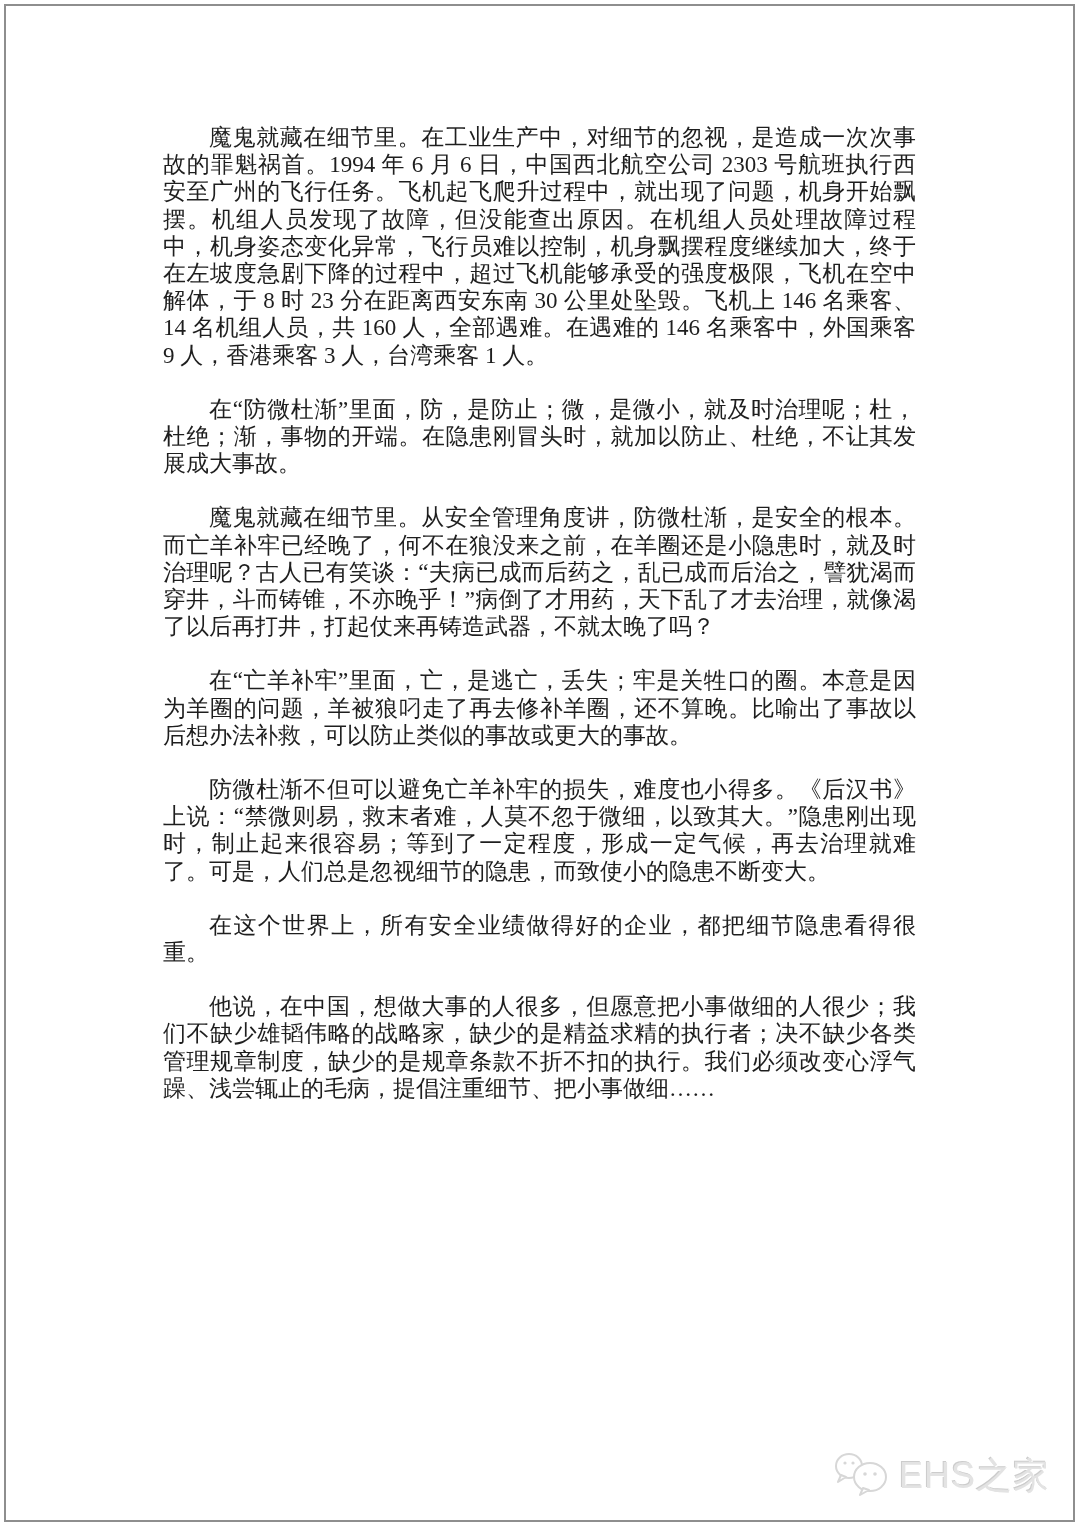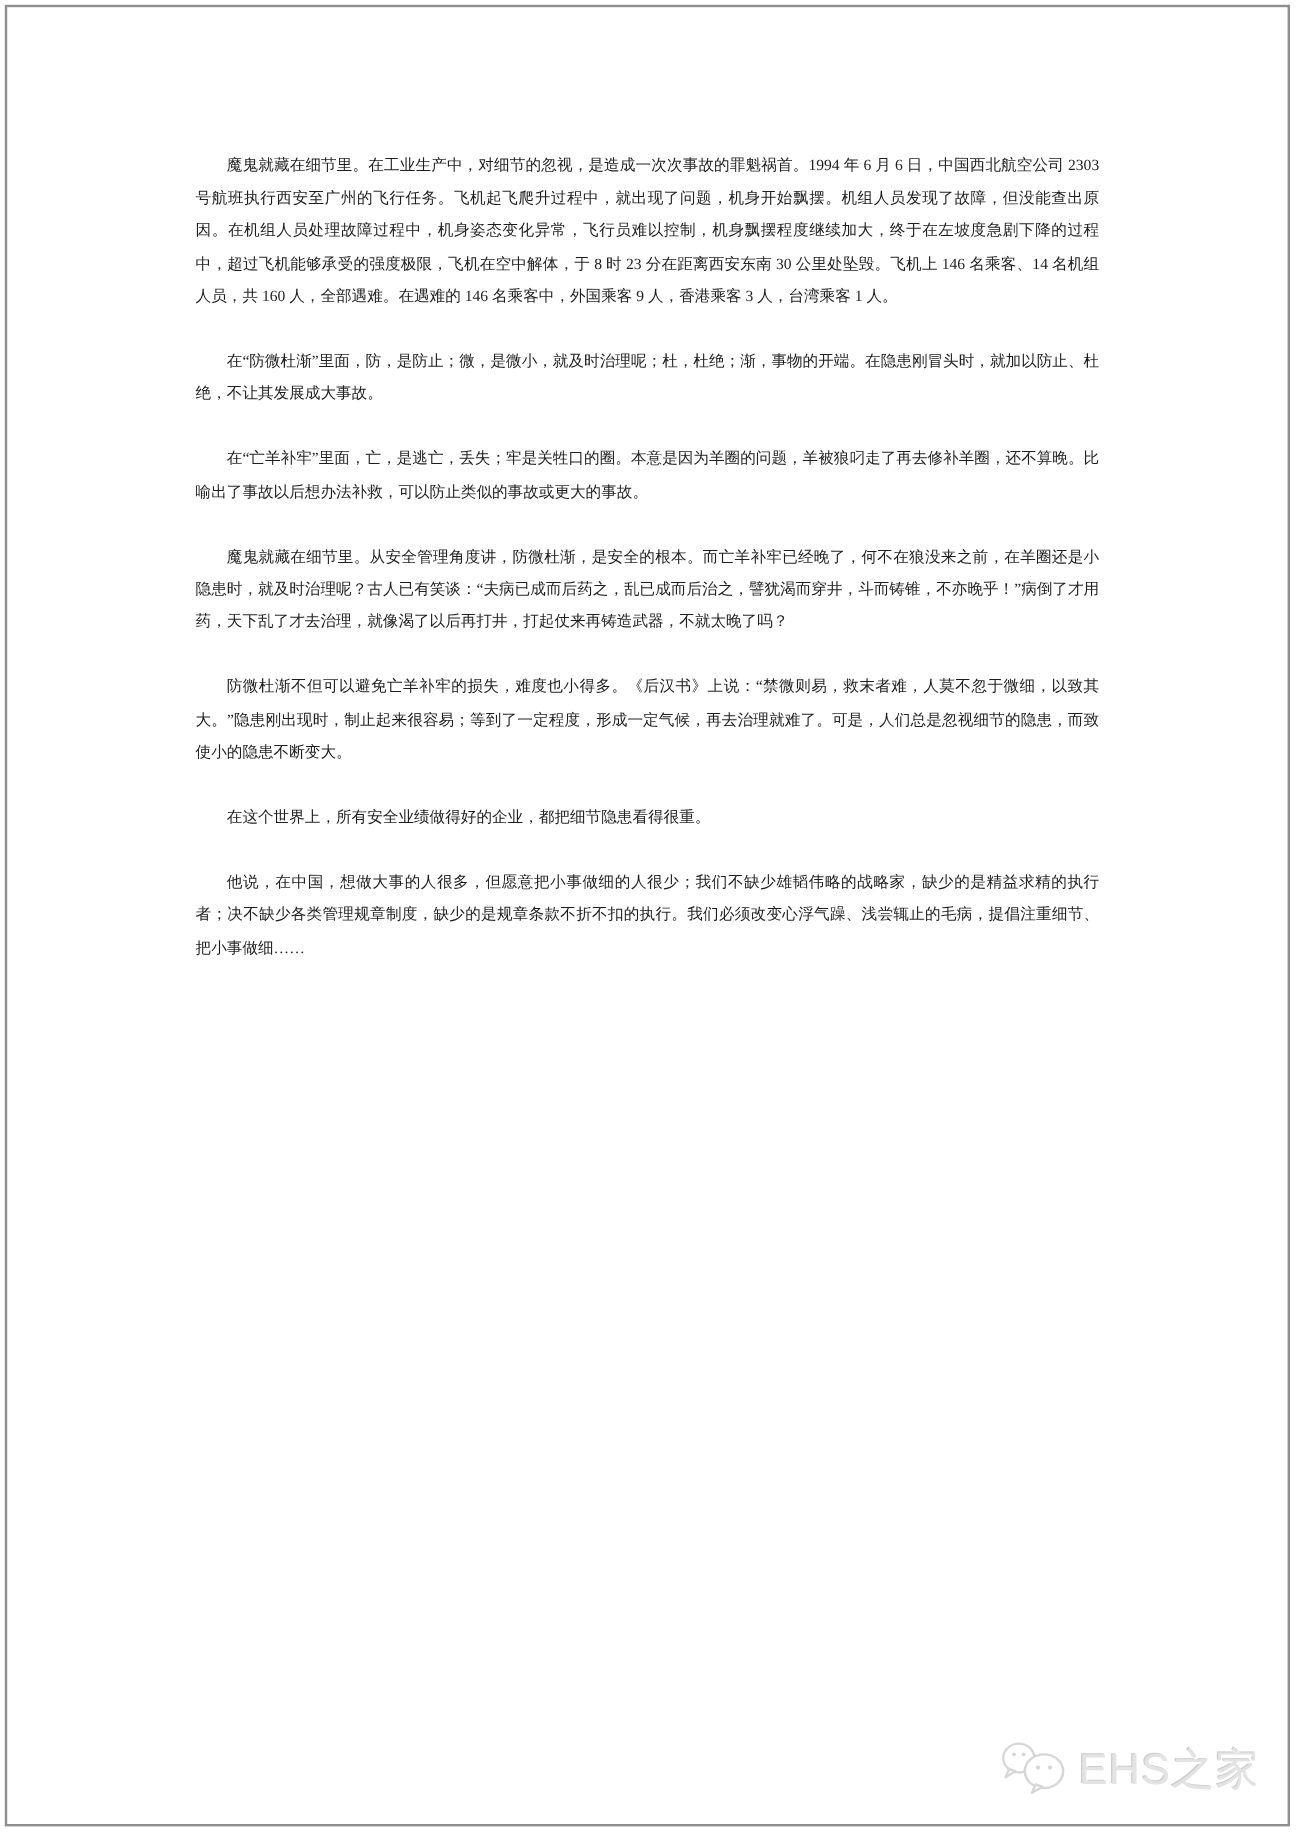--- a/index.html
+++ b/index.html
@@ -22,55 +22,55 @@
     bottom: 5px;
     border: 2px solid #8e8e8e;
     pointer-events: none;
   }
   .text-block {
     position: absolute;
     left: 163px;
     top: 124px;
     width: 753px;
     color: #1e1e1e;
-    font-size: 13px;
+    font-size: 23px;
     line-height: 27.2px;
     text-align: justify;
   }
   .text-block p {
     margin: 0 0 27px 0;
     text-indent: 2em;
   }
   .watermark {
     position: absolute;
     right: 30px;
     bottom: 26px;
     display: flex;
-    align-items: center;
+    align-items: flex-end;
     gap: 8px;
     user-select: none;
   }
   .watermark .wm-text {
     font-family: "Liberation Sans", "DejaVu Sans", sans-serif;
     font-size: 36px;
     letter-spacing: 1px;
     color: #e3e3e3;
     text-shadow: 1px 1px 0 #ffffff, -1px -1px 0 #cccccc;
   }
 </style>
 </head>
 <body>
 
 <div class="page-frame"></div>
 
 <div class="text-block">
   <p>魔鬼就藏在细节里。在工业生产中，对细节的忽视，是造成一次次事故的罪魁祸首。1994 年 6 月 6 日，中国西北航空公司 2303 号航班执行西安至广州的飞行任务。飞机起飞爬升过程中，就出现了问题，机身开始飘摆。机组人员发现了故障，但没能查出原因。在机组人员处理故障过程中，机身姿态变化异常，飞行员难以控制，机身飘摆程度继续加大，终于在左坡度急剧下降的过程中，超过飞机能够承受的强度极限，飞机在空中解体，于 8 时 23 分在距离西安东南 30 公里处坠毁。飞机上 146 名乘客、14 名机组人员，共 160 人，全部遇难。在遇难的 146 名乘客中，外国乘客 9 人，香港乘客 3 人，台湾乘客 1 人。</p>
   <p>在“防微杜渐”里面，防，是防止；微，是微小，就及时治理呢；杜，杜绝；渐，事物的开端。在隐患刚冒头时，就加以防止、杜绝，不让其发展成大事故。</p>
+  <p>魔鬼就藏在细节里。从安全管理角度讲，防微杜渐，是安全的根本。而亡羊补牢已经晚了，何不在狼没来之前，在羊圈还是小隐患时，就及时治理呢？古人已有笑谈：“夫病已成而后药之，乱已成而后治之，譬犹渴而穿井，斗而铸锥，不亦晚乎！”病倒了才用药，天下乱了才去治理，就像渴了以后再打井，打起仗来再铸造武器，不就太晚了吗？</p>
   <p>在“亡羊补牢”里面，亡，是逃亡，丢失；牢是关牲口的圈。本意是因为羊圈的问题，羊被狼叼走了再去修补羊圈，还不算晚。比喻出了事故以后想办法补救，可以防止类似的事故或更大的事故。</p>
-  <p>魔鬼就藏在细节里。从安全管理角度讲，防微杜渐，是安全的根本。而亡羊补牢已经晚了，何不在狼没来之前，在羊圈还是小隐患时，就及时治理呢？古人已有笑谈：“夫病已成而后药之，乱已成而后治之，譬犹渴而穿井，斗而铸锥，不亦晚乎！”病倒了才用药，天下乱了才去治理，就像渴了以后再打井，打起仗来再铸造武器，不就太晚了吗？</p>
   <p>防微杜渐不但可以避免亡羊补牢的损失，难度也小得多。《后汉书》上说：“禁微则易，救末者难，人莫不忽于微细，以致其大。”隐患刚出现时，制止起来很容易；等到了一定程度，形成一定气候，再去治理就难了。可是，人们总是忽视细节的隐患，而致使小的隐患不断变大。</p>
   <p>在这个世界上，所有安全业绩做得好的企业，都把细节隐患看得很重。</p>
   <p>他说，在中国，想做大事的人很多，但愿意把小事做细的人很少；我们不缺少雄韬伟略的战略家，缺少的是精益求精的执行者；决不缺少各类管理规章制度，缺少的是规章条款不折不扣的执行。我们必须改变心浮气躁、浅尝辄止的毛病，提倡注重细节、把小事做细……</p>
 </div>
 
 <div class="watermark">
   <span>
     <svg width="58" height="46" viewBox="0 0 58 46" aria-hidden="true">
       <g fill="#ffffff" stroke="#d7d7d7" stroke-width="2">
         <ellipse cx="16" cy="15" rx="13" ry="12"></ellipse>

